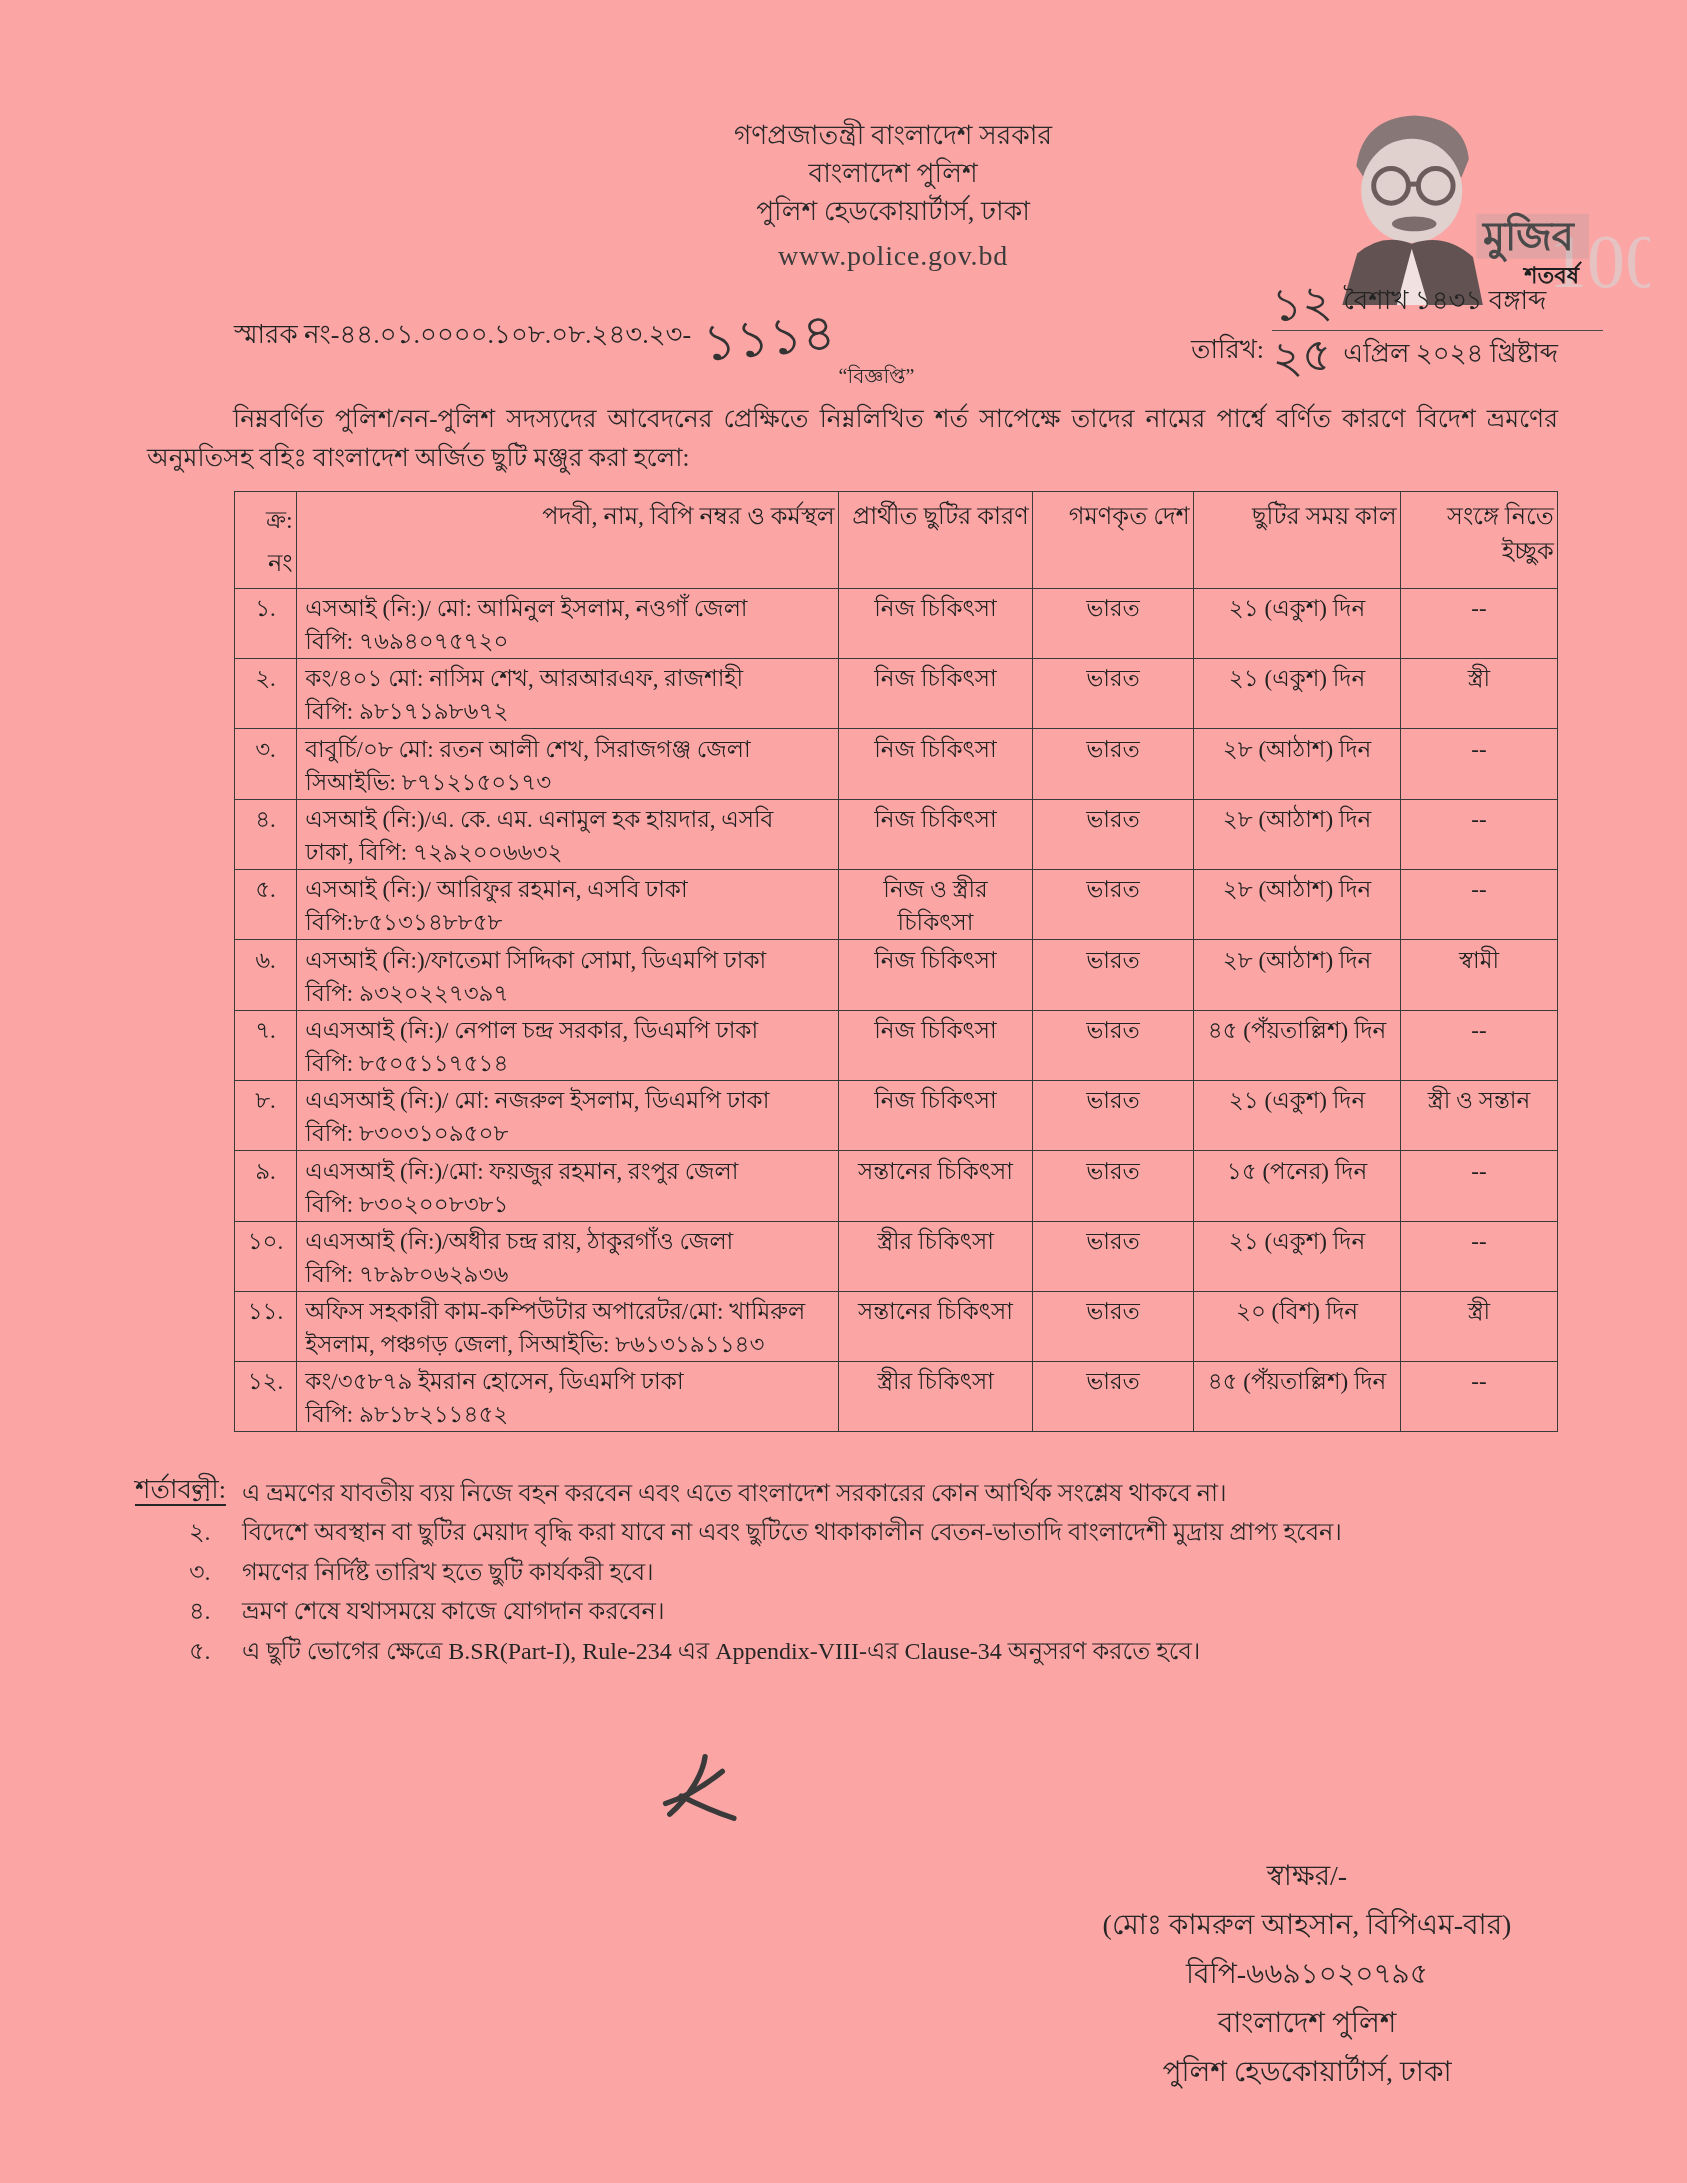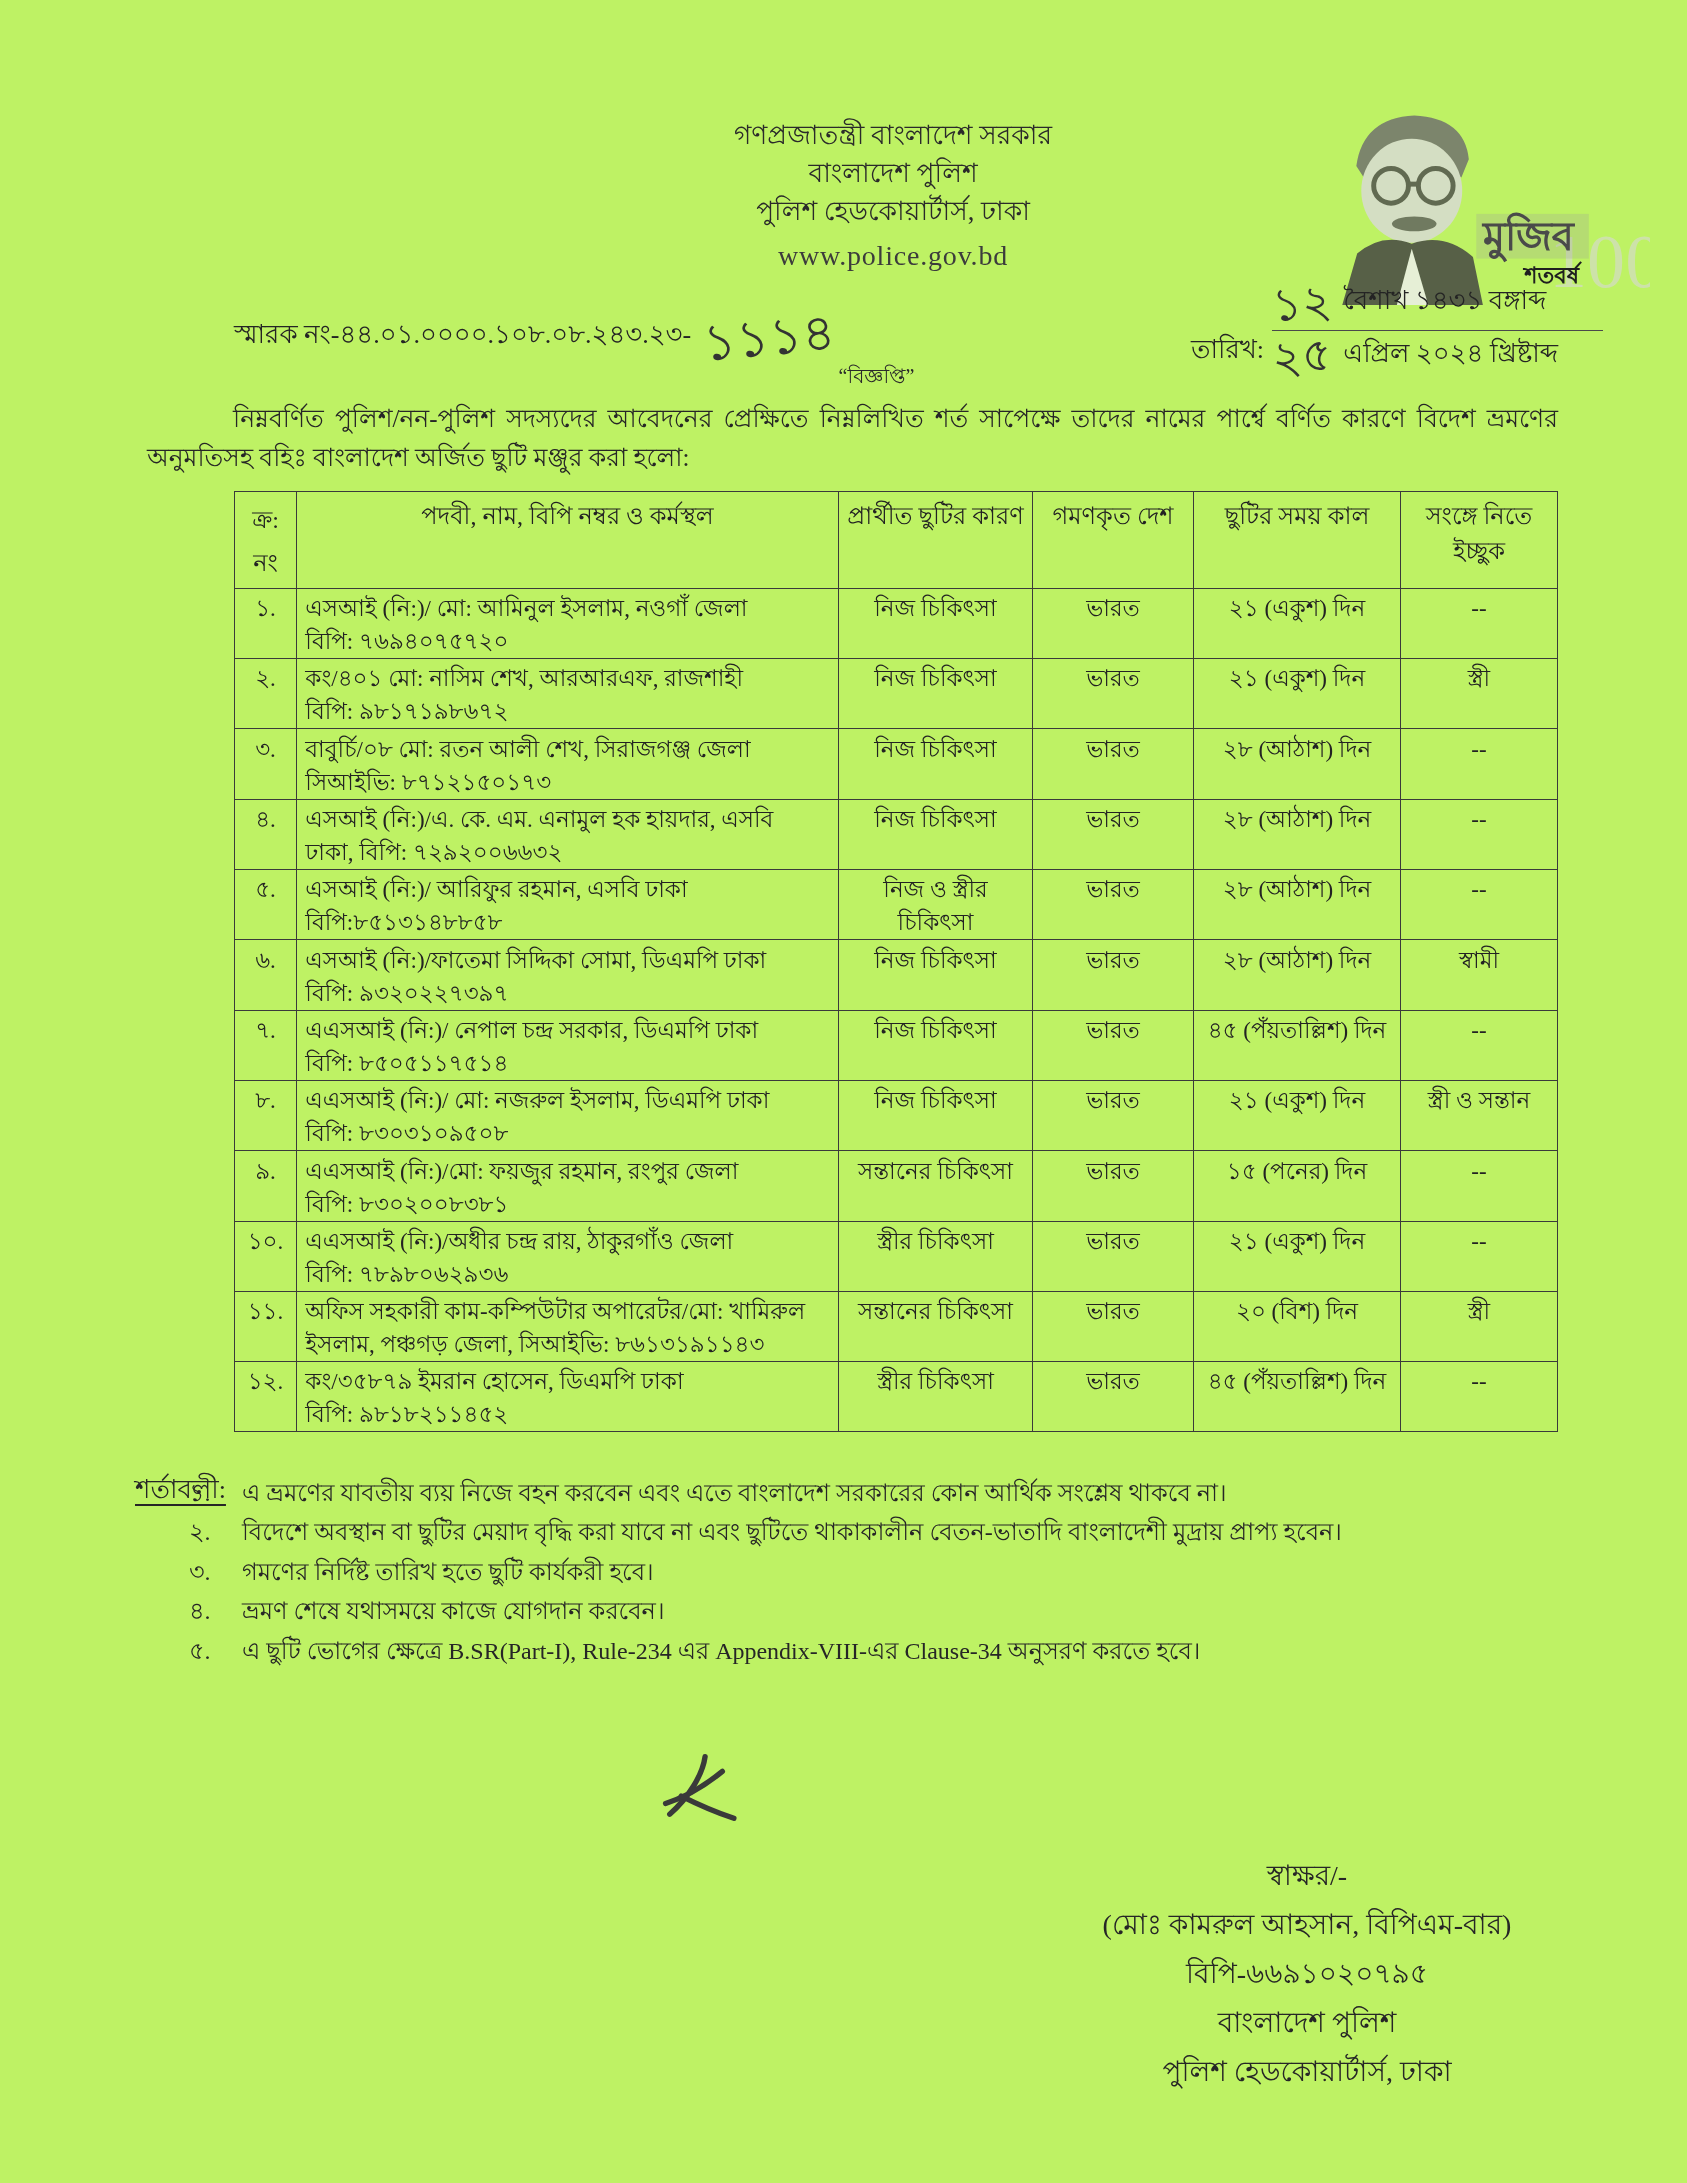--- a/index.html
+++ b/index.html
@@ -1,19 +1,19 @@
 <!DOCTYPE html>
 <html lang="bn" style="font-size:13.2px"><head>
 <meta charset="utf-8">
 <style>
   html,body{margin:0;padding:0;background:#ffffff;}
   .paper{
     position:relative;
     width:1687px;height:2183px;
-    background:#bef264;
+    background:#fca5a5;
     font-family:"Liberation Serif","DejaVu Serif",serif;
     color:#242424;
     overflow:hidden;
   }
   
   .org-header{
     position:absolute;left:99px;top:116px;width:1588px;
     text-align:center;font-size:26.5px;line-height:38px;color:#2a2a2a;
   }
   .org-header .site{font-size:28px;letter-spacing:0.8px;color:#3c3c3c;margin-top:7px;}
@@ -40,21 +40,21 @@
     font-size:25px;line-height:39px;text-align:justify;text-indent:86px;color:#262626;
   }
   
   table.leave{
     position:absolute;left:234px;top:491px;width:1323px;
     border-collapse:collapse;table-layout:fixed;
     font-size:23px;color:#222;
   }
   table.leave th,table.leave td{border:1.7px solid #3a3a3a;vertical-align:top;}
   table.leave th{
-    font-weight:normal;text-align:center;font-size:24px;line-height:35px;padding:6.6px 3.3px 3.3px;
+    font-weight:normal;text-align:right;font-size:24px;line-height:35px;padding:6.6px 3.3px 3.3px;
     height:76px;
   }
   table.leave td{height:66px;line-height:33px;padding:3.3px 8.3px 0;}
   td.c-serial{text-align:center;padding-top:5px;}
   td.c-name{text-align:left;margin-top:25px;}
   td.c-reason,td.c-country,td.c-duration,td.c-comp{text-align:center;padding-top:5px;}
   .th-serial div{line-height:43px;}
   
   .terms-heading{
     position:absolute;left:135px;top:1429px;font-size:26px;

